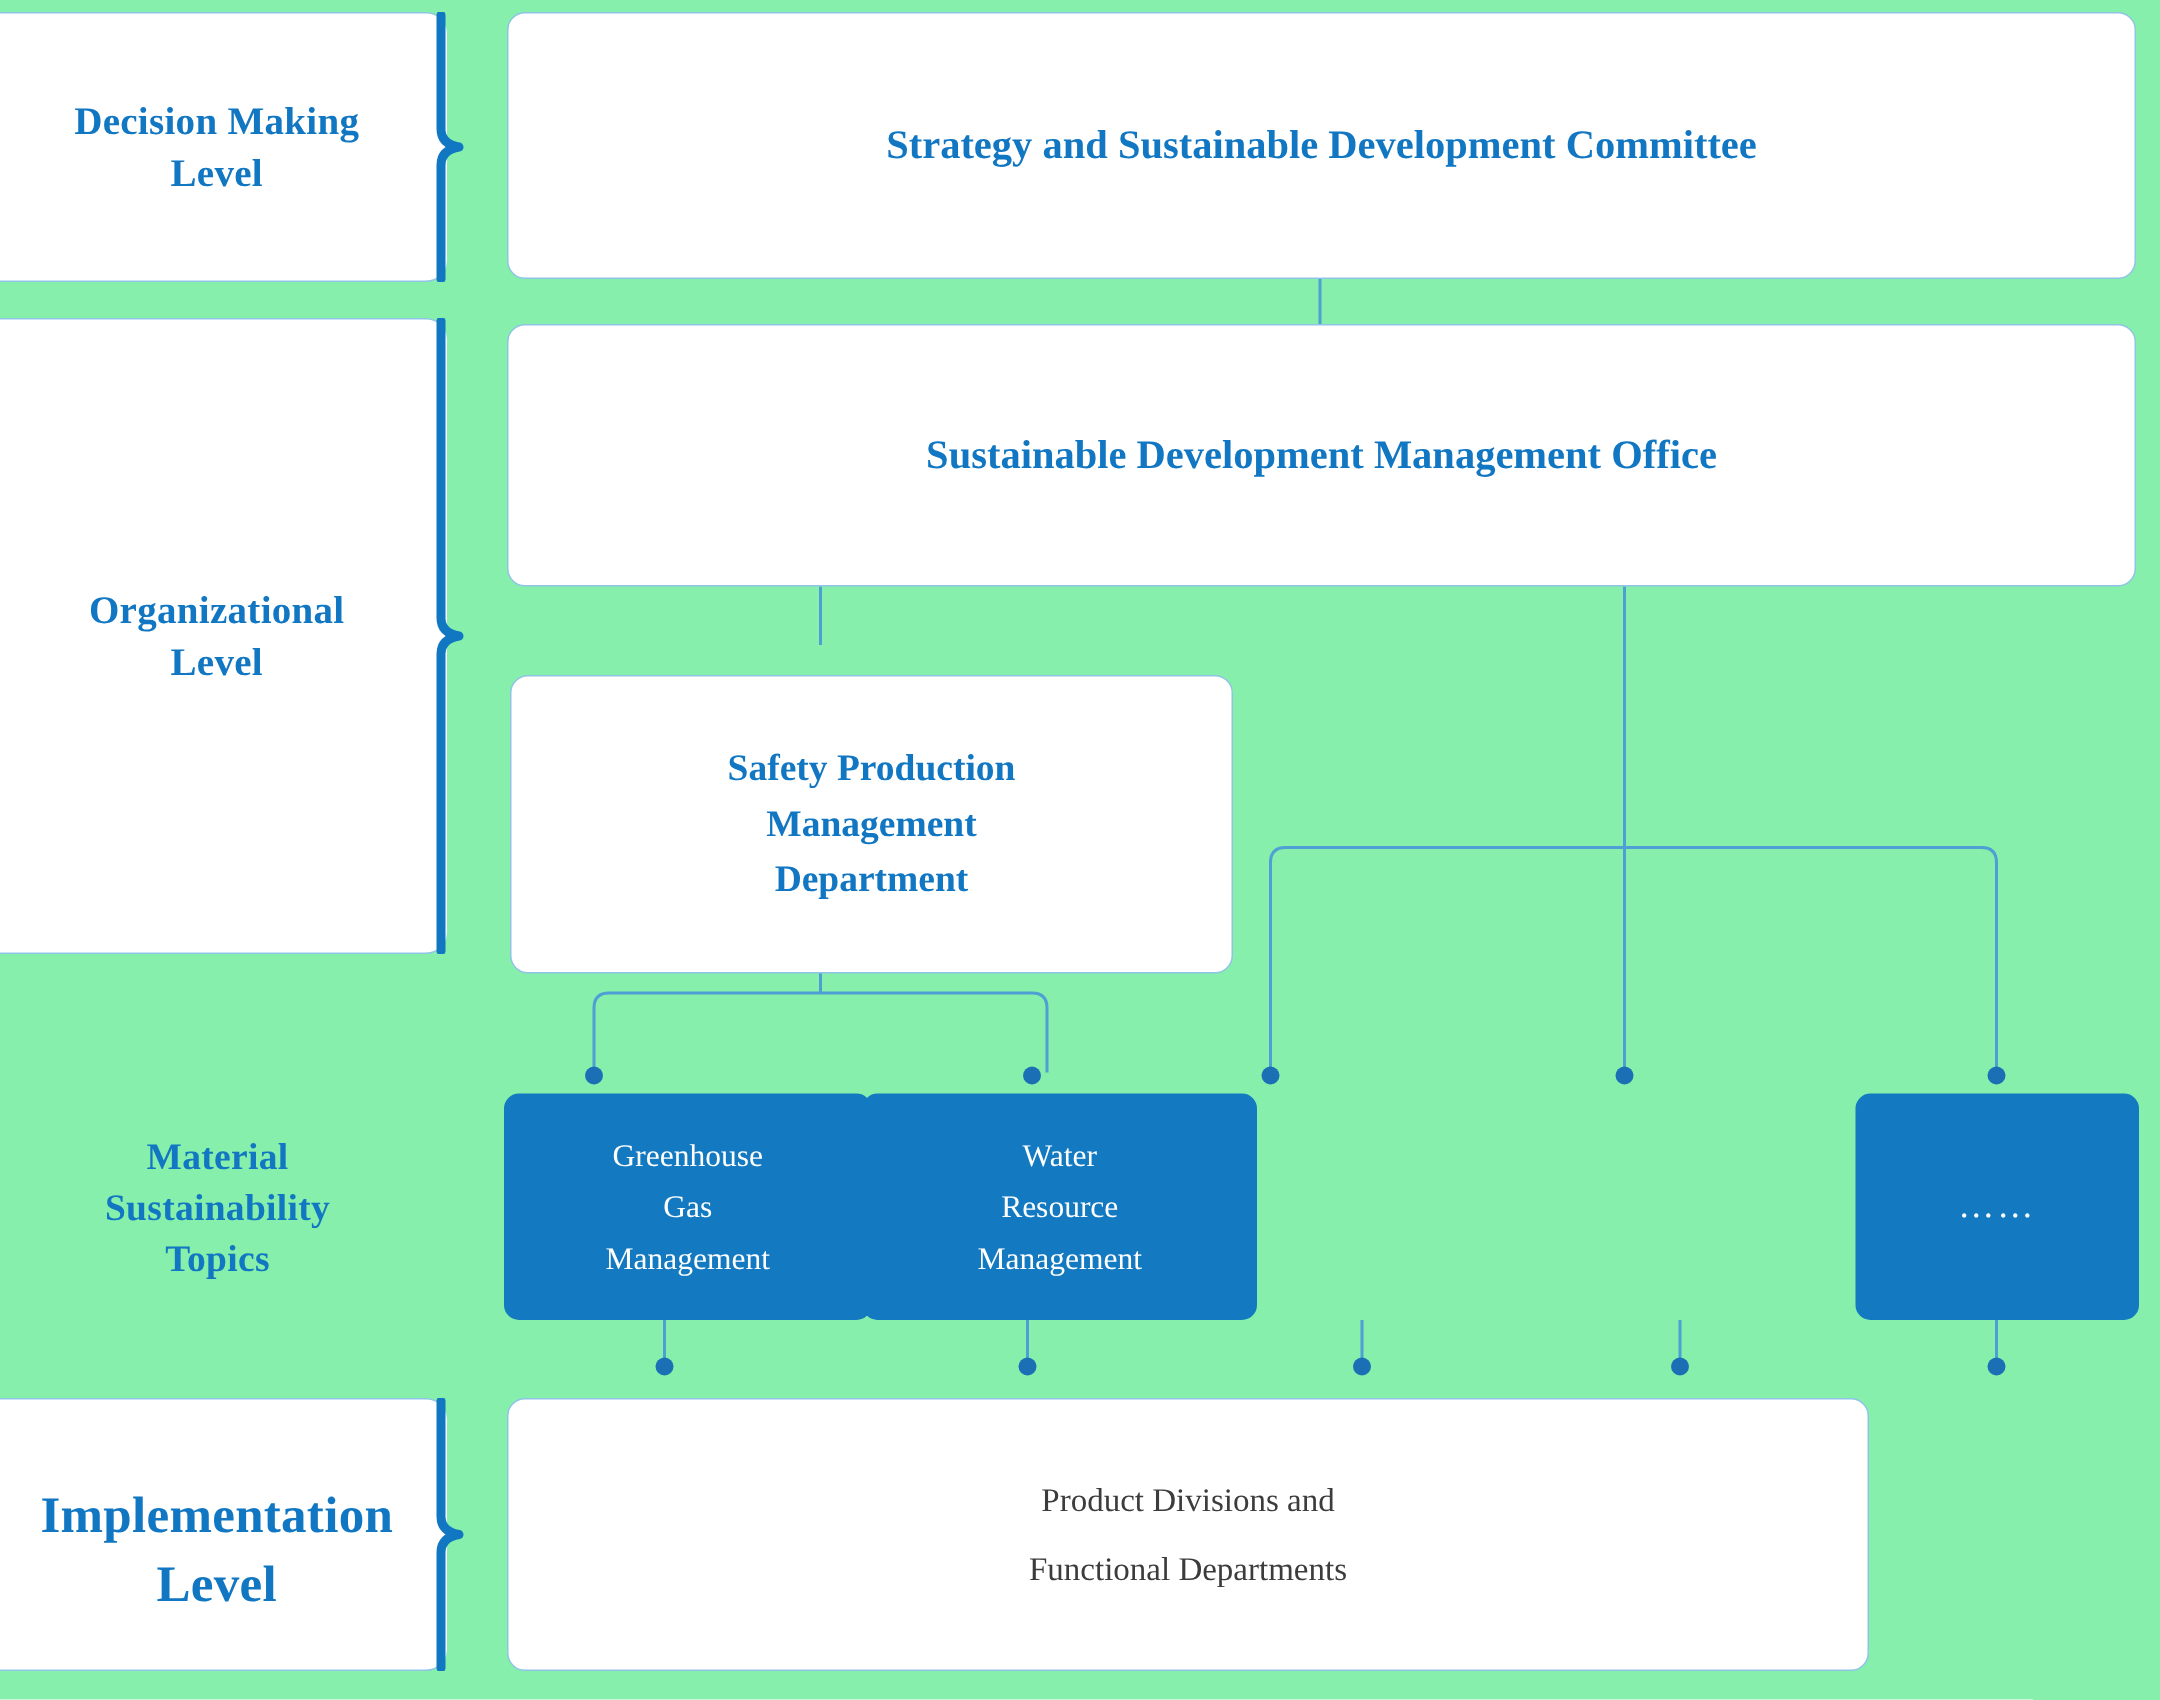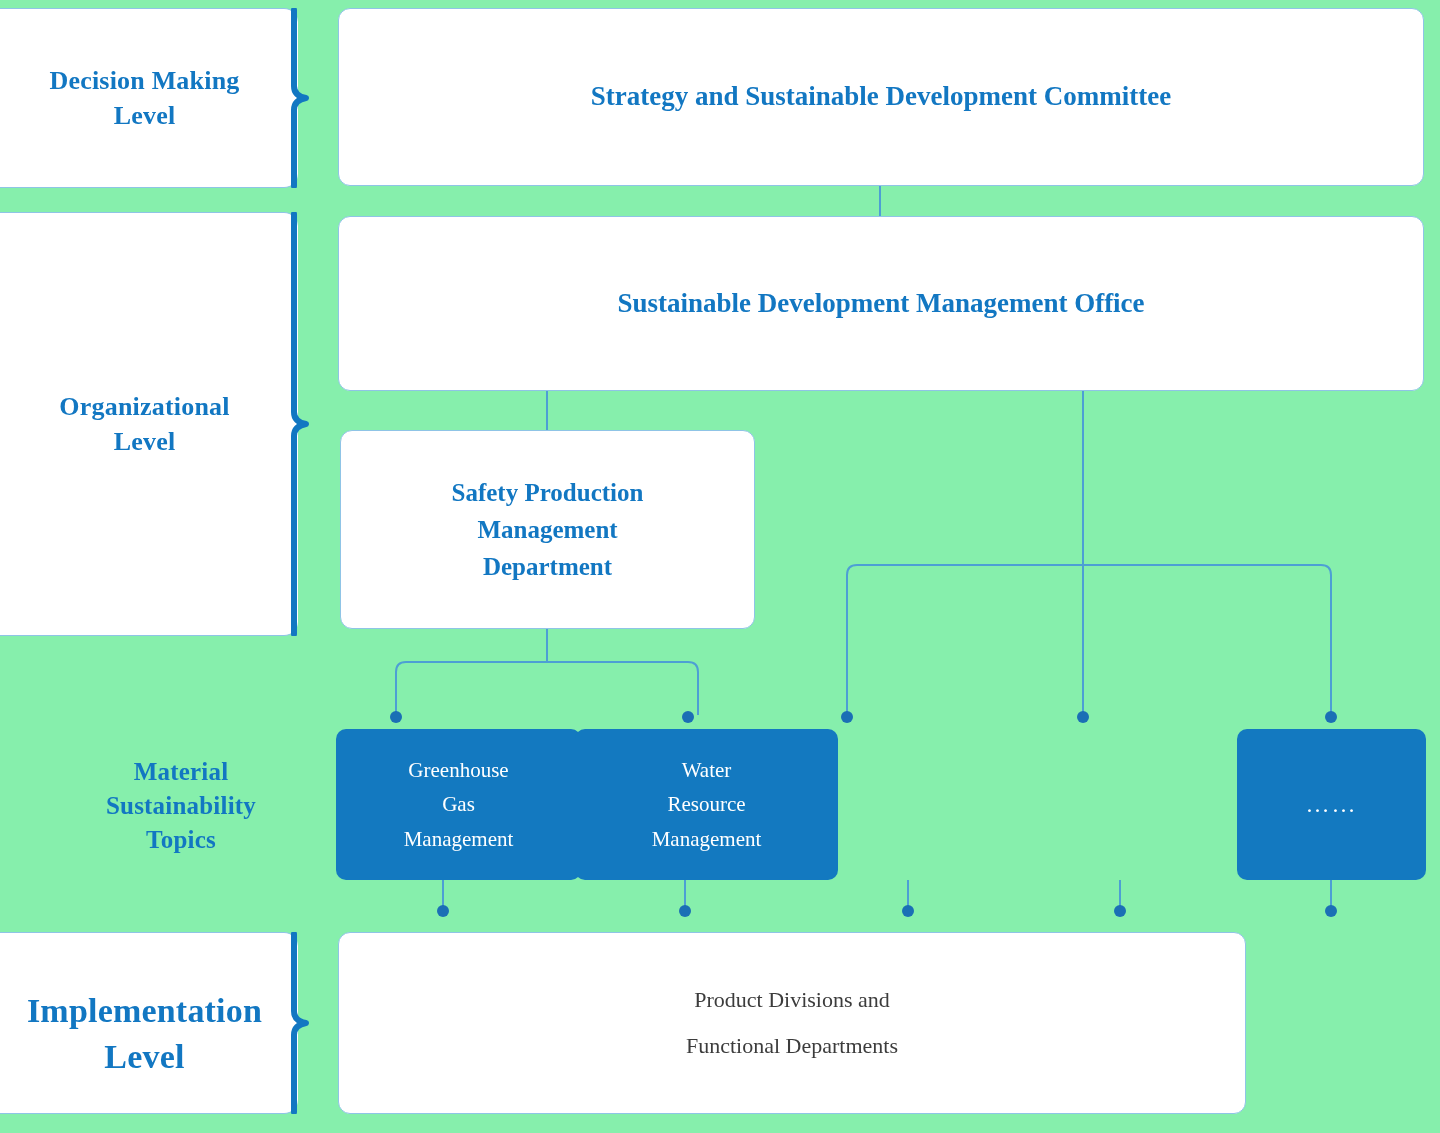--- a/index.html
+++ b/index.html
@@ -159,21 +159,21 @@
   </svg>
 
   <div class="level-panel" style="left:-10px; top:212px; width:308px; height:424px;">
     <div class="level-label" style="font-size:26px; white-space:pre-line;">Organizational
 Level</div>
   </div>
   <svg class="brace" style="left:290px; top:212px;" width="34" height="424" viewBox="0 0 34 424">
     <path d="M4,2 Q4,2 4,14 L4,200 Q4,210 16,212 Q4,214 4,224 L4,410 Q4,422 4,422" fill="none" stroke="#1277c2" stroke-width="6" stroke-linecap="round" stroke-linejoin="round"></path>
   </svg>
 
-  <div class="floating-level" style="left:0px; top:736px; width:290px; height:140px;margin-left:36px;">
+  <div class="floating-level" style="left:0px; top:736px; width:290px; height:140px;">
     <div class="level-label" style="font-size:25px; white-space:pre-line;">Material
 Sustainability
 Topics</div>
   </div>
 
   <div class="level-panel" style="left:-10px; top:932px; width:308px; height:182px;">
     <div class="level-label" style="font-size:34px; white-space:pre-line;margin-top:22px;">Implementation
 Level</div>
   </div>
   <svg class="brace" style="left:290px; top:932px;" width="34" height="182" viewBox="0 0 34 182">
@@ -181,21 +181,21 @@
   </svg>
 
   <div class="node-outline" style="left:338px; top:8px; width:1086px; height:178px;">
     <div class="node-text" style="font-size:27px; font-weight:bold;">Strategy and Sustainable Development Committee</div>
   </div>
 
   <div class="node-outline" style="left:338px; top:216px; width:1086px; height:175px;">
     <div class="node-text" style="font-size:27px; font-weight:bold;">Sustainable Development Management Office</div>
   </div>
 
-  <div class="node-outline" style="left:340px; top:430px; width:415px; height:199px;">
+  <div class="node-outline" style="left:340px; top:450px; width:482px; height:199px;">
     <div class="node-text" style="font-size:25px; font-weight:bold; white-space:pre-line;">Safety Production
 Management
 Department</div>
   </div>
 
   <div class="topic-node" style="left:336px; top:729px; width:245px; height:151px;">
     <div class="node-text" style="white-space:pre-line;">Greenhouse
 Gas
 Management</div>
   </div>

